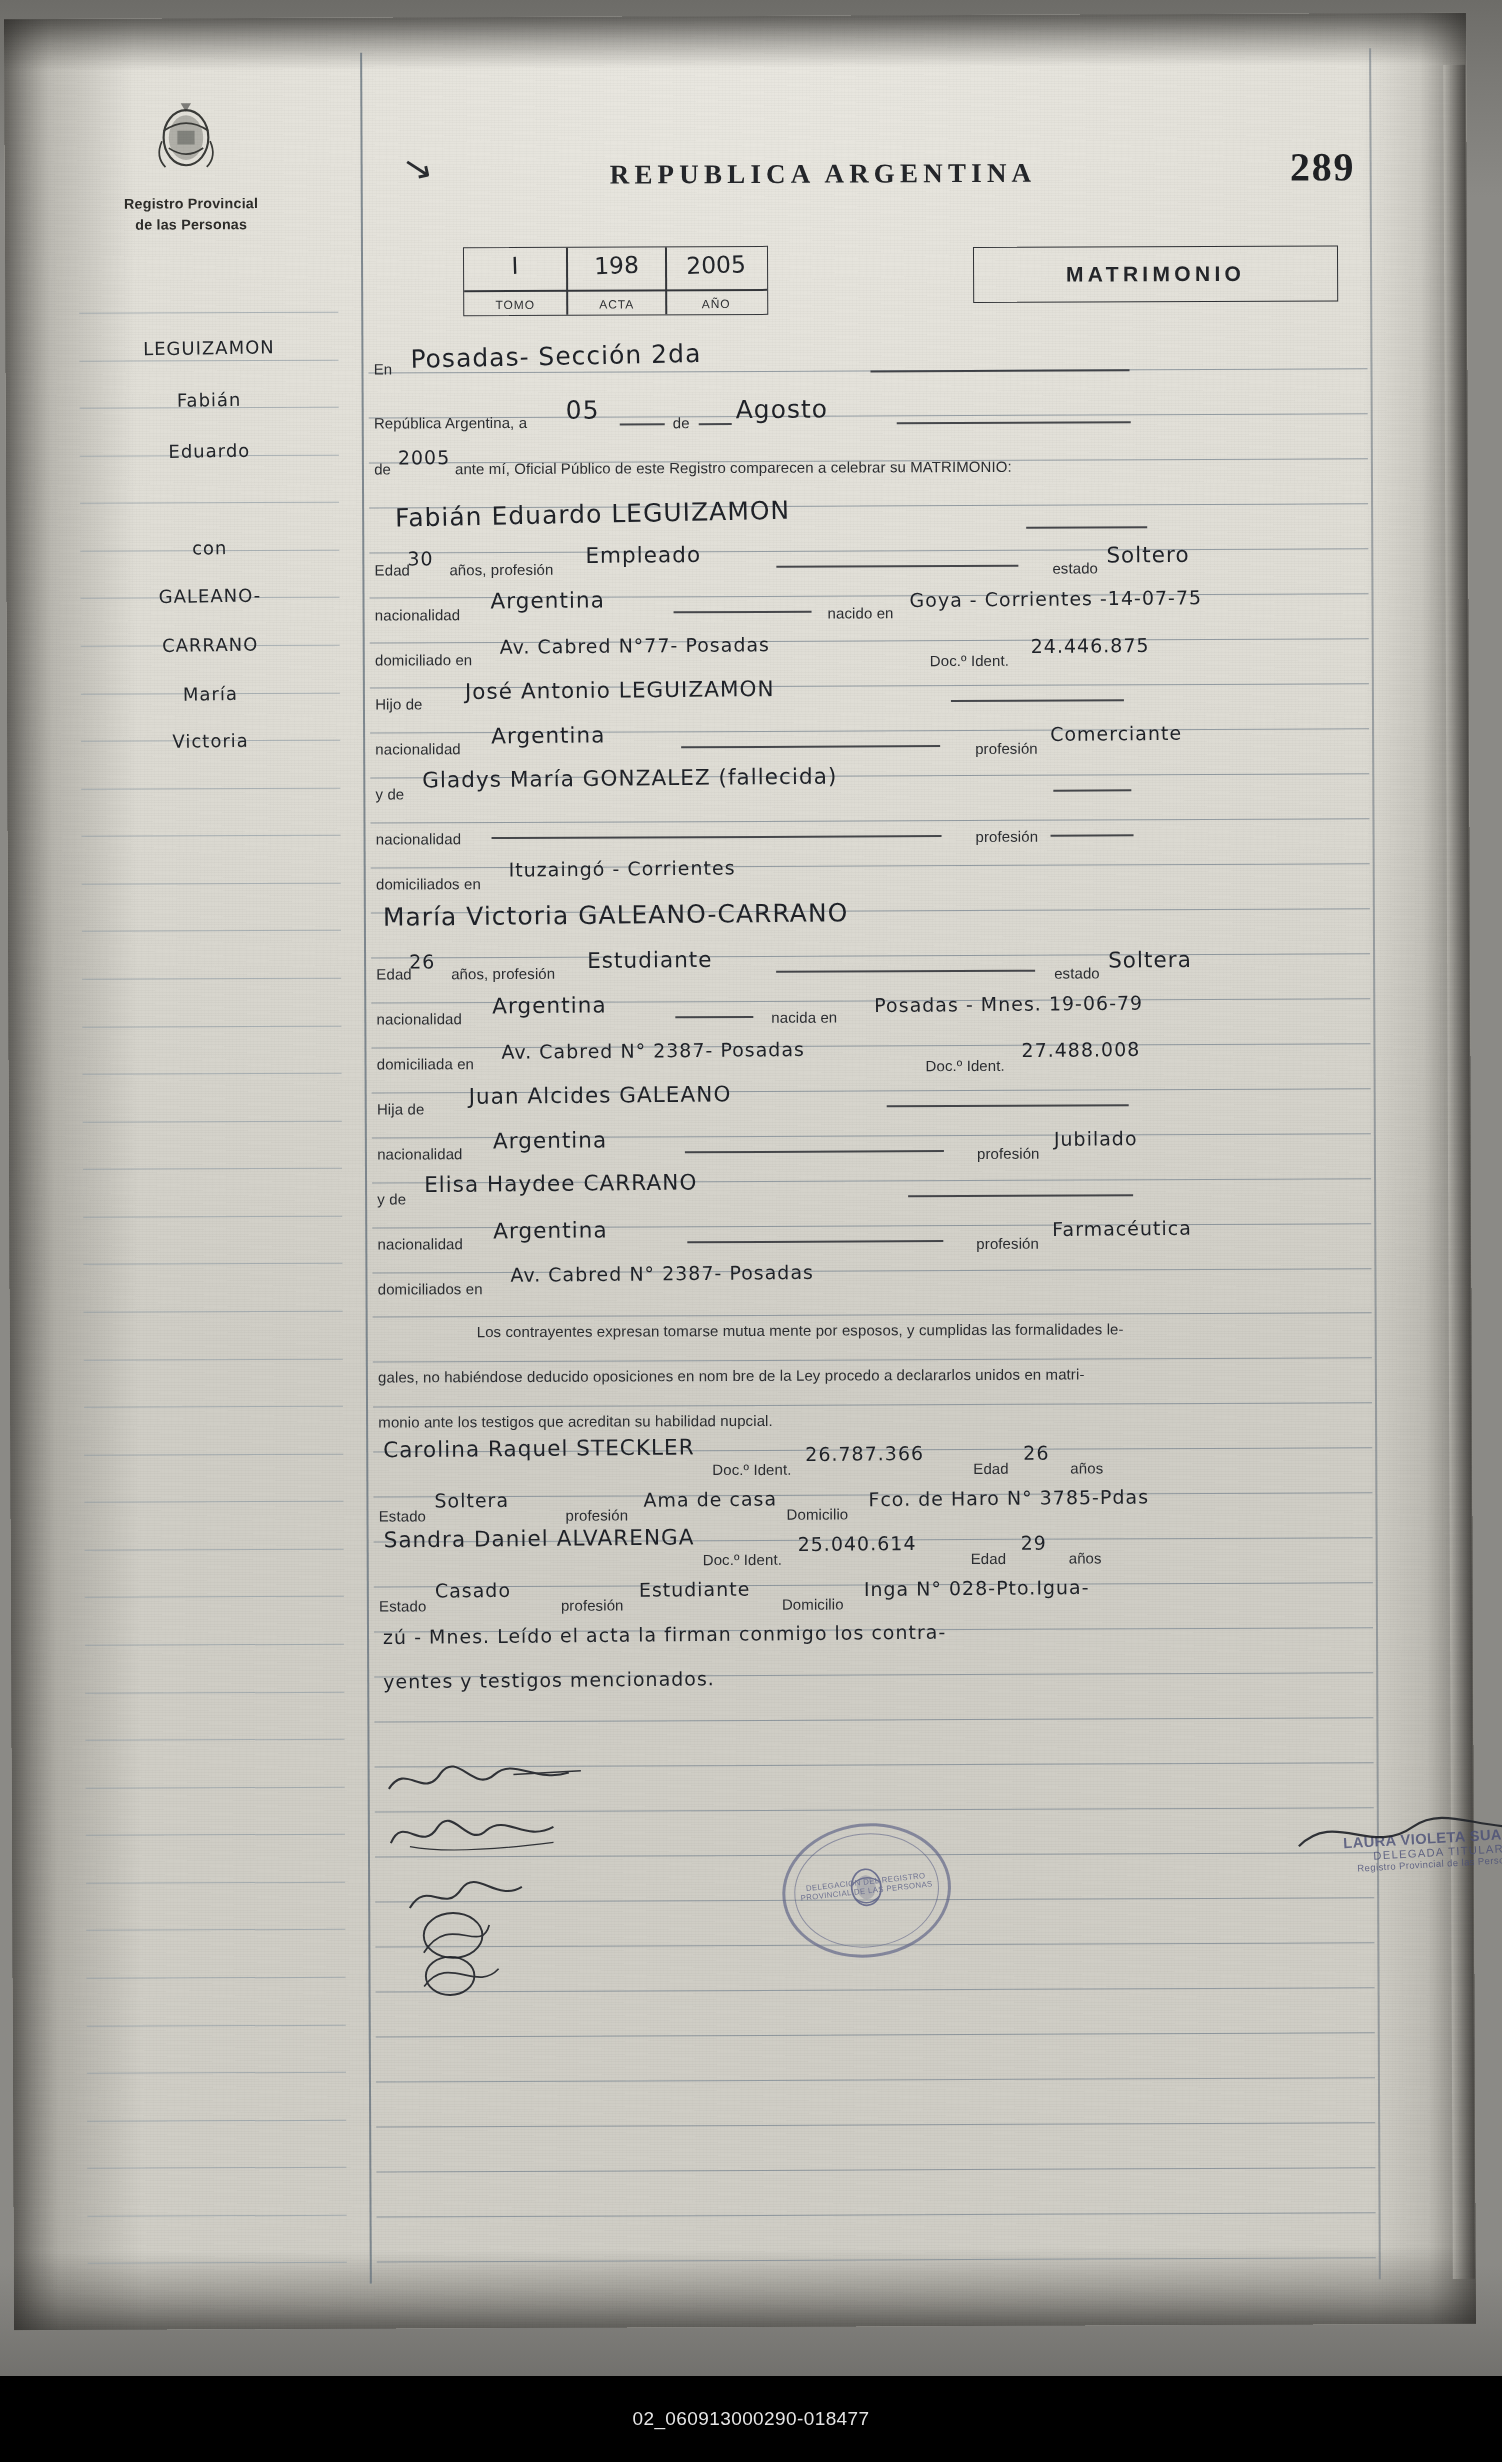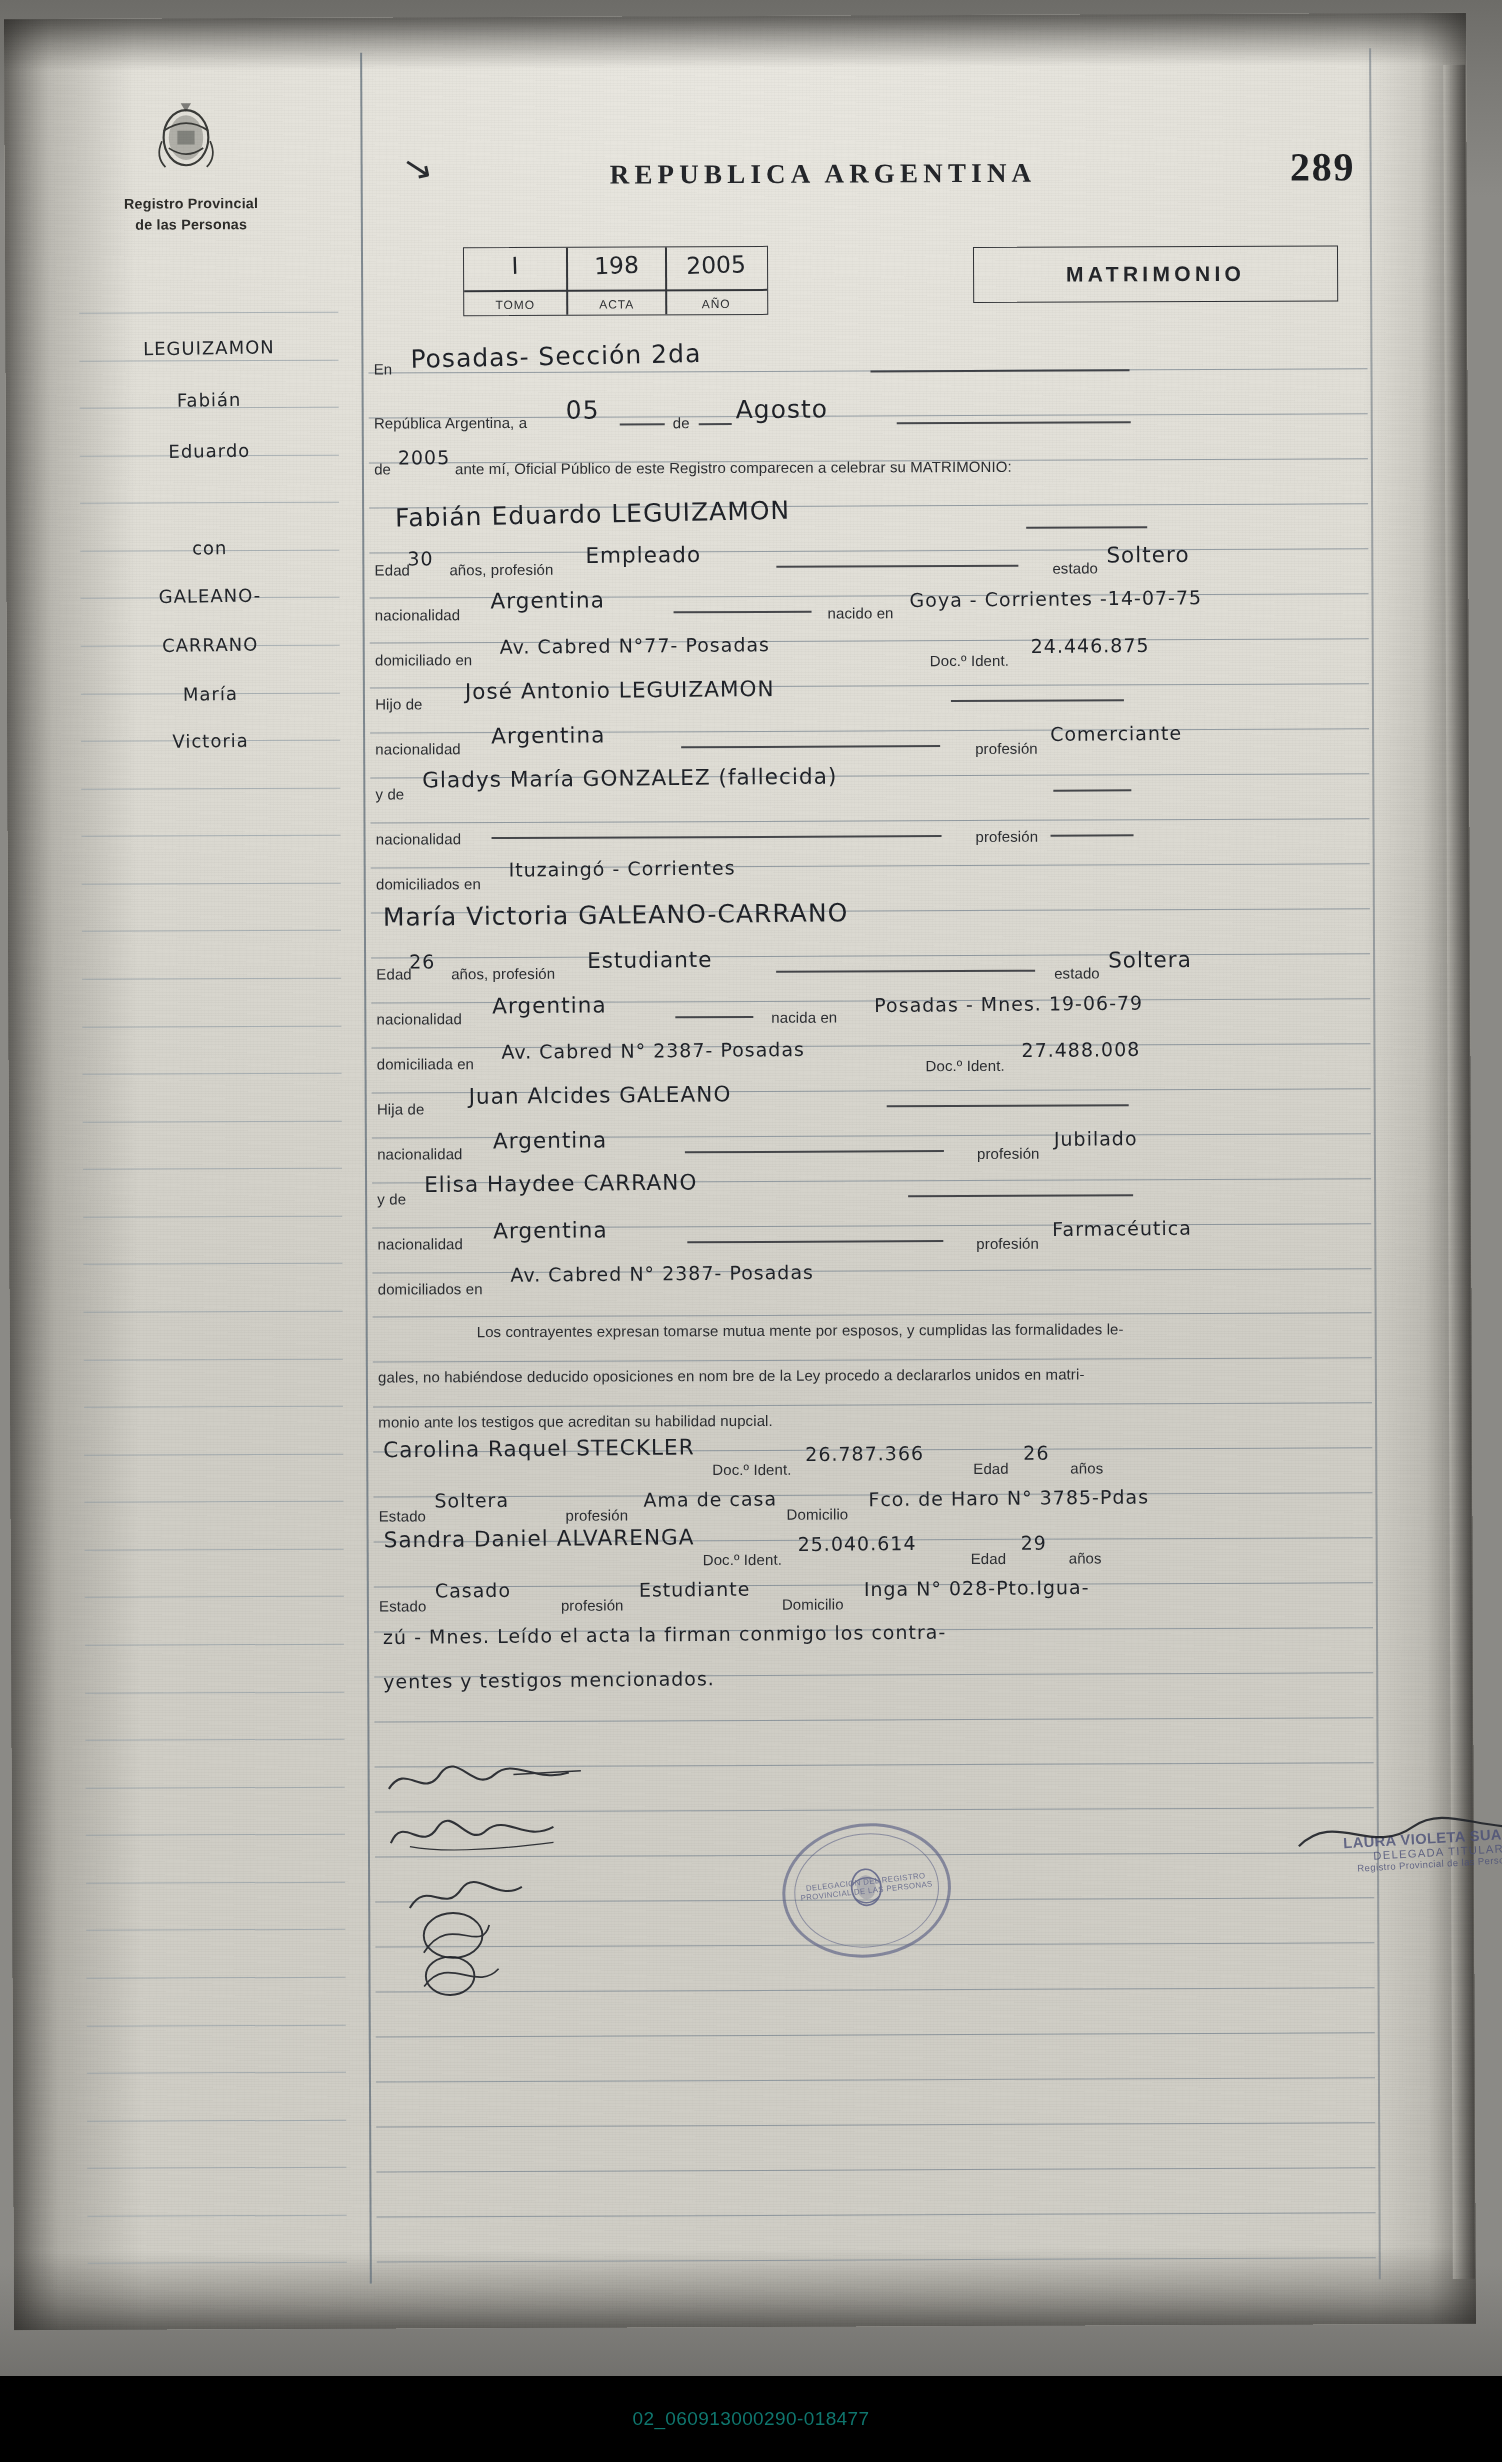--- a/index.html
+++ b/index.html
@@ -356,21 +356,21 @@
   }
 
   
   .caption {
     position: absolute;
     left: 0;
     bottom: 0;
     width: 100%;
     height: 86px;
     background: #000;
-    color: #0f766e;
+    color: #e5e5e5;
     display: flex;
     align-items: center;
     justify-content: center;
     font-size: 19px;
     letter-spacing: 0.4px;
   }
   .edge-strip {
     position: absolute;
     right: 0.9px;
     top: 52px;

